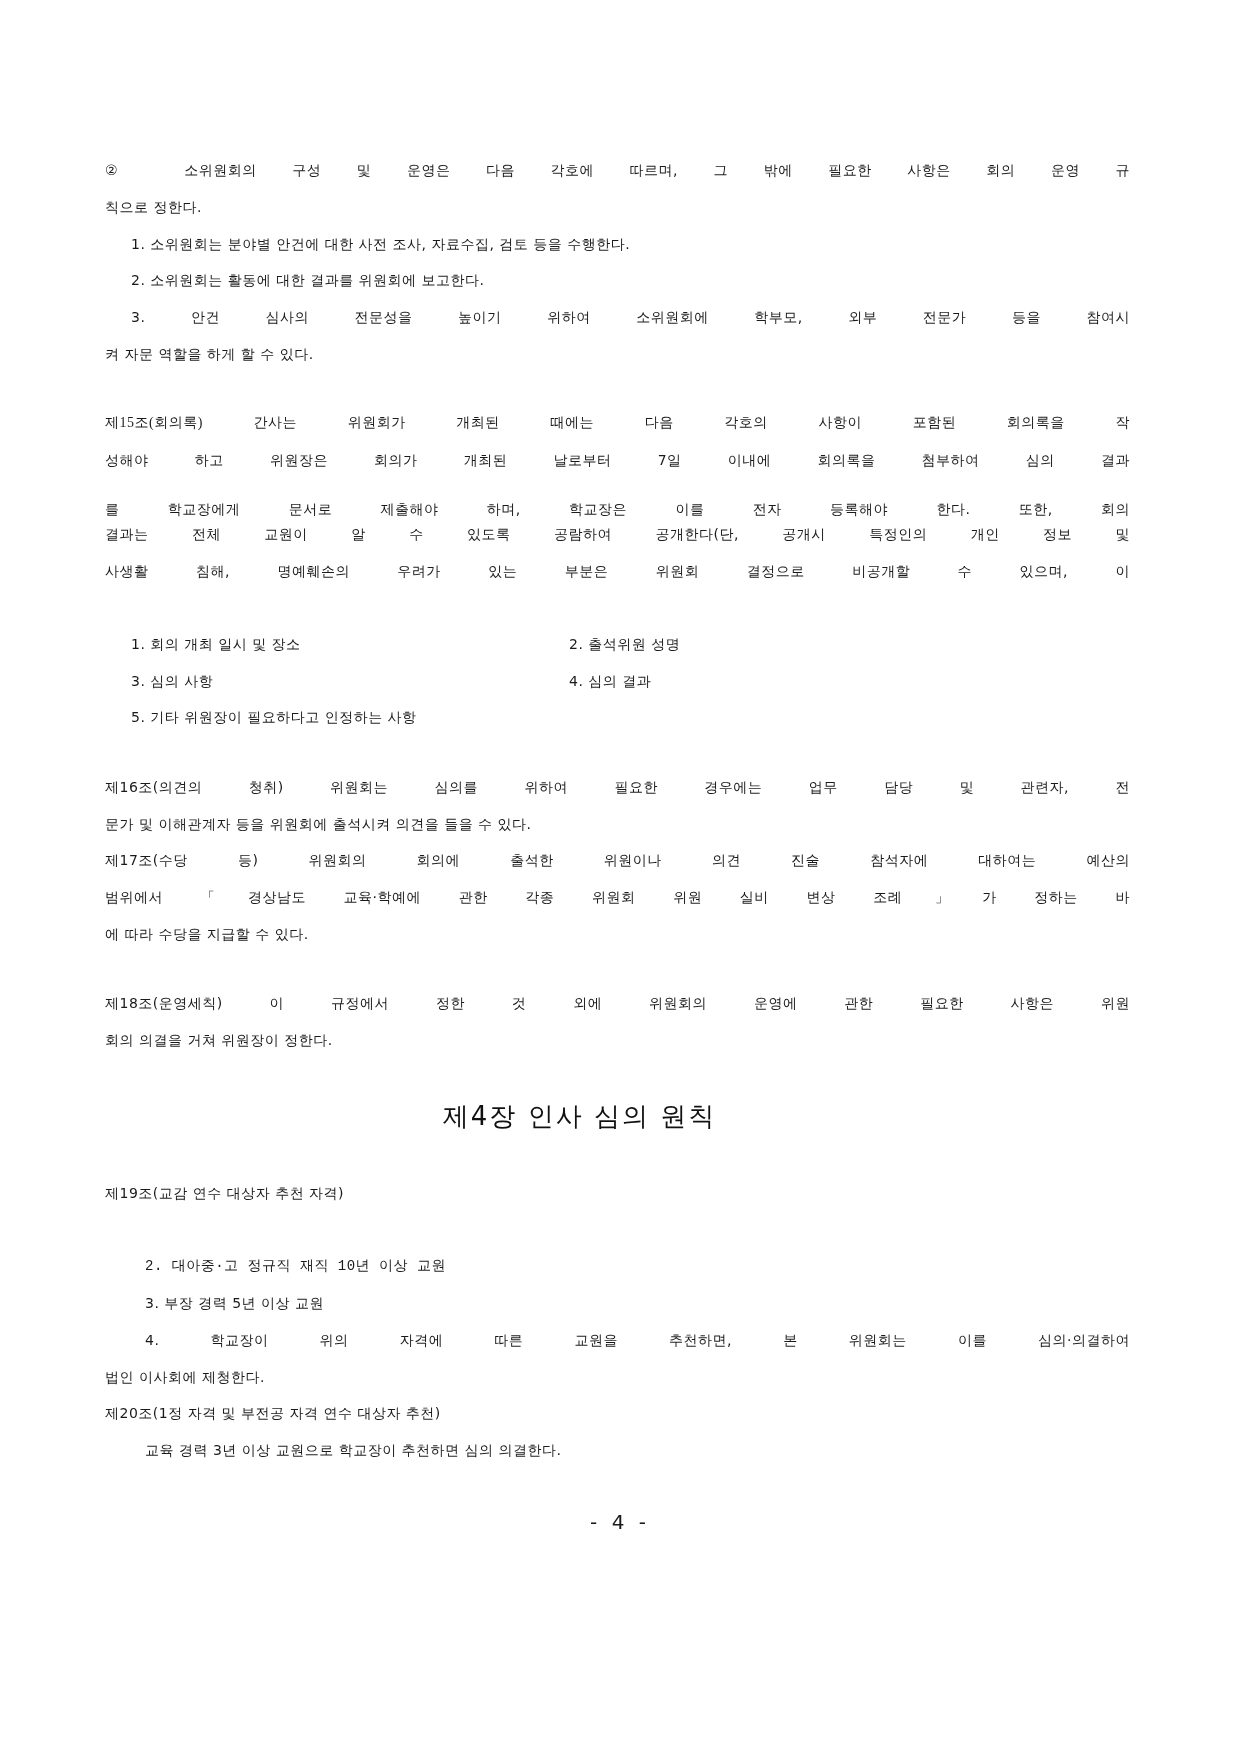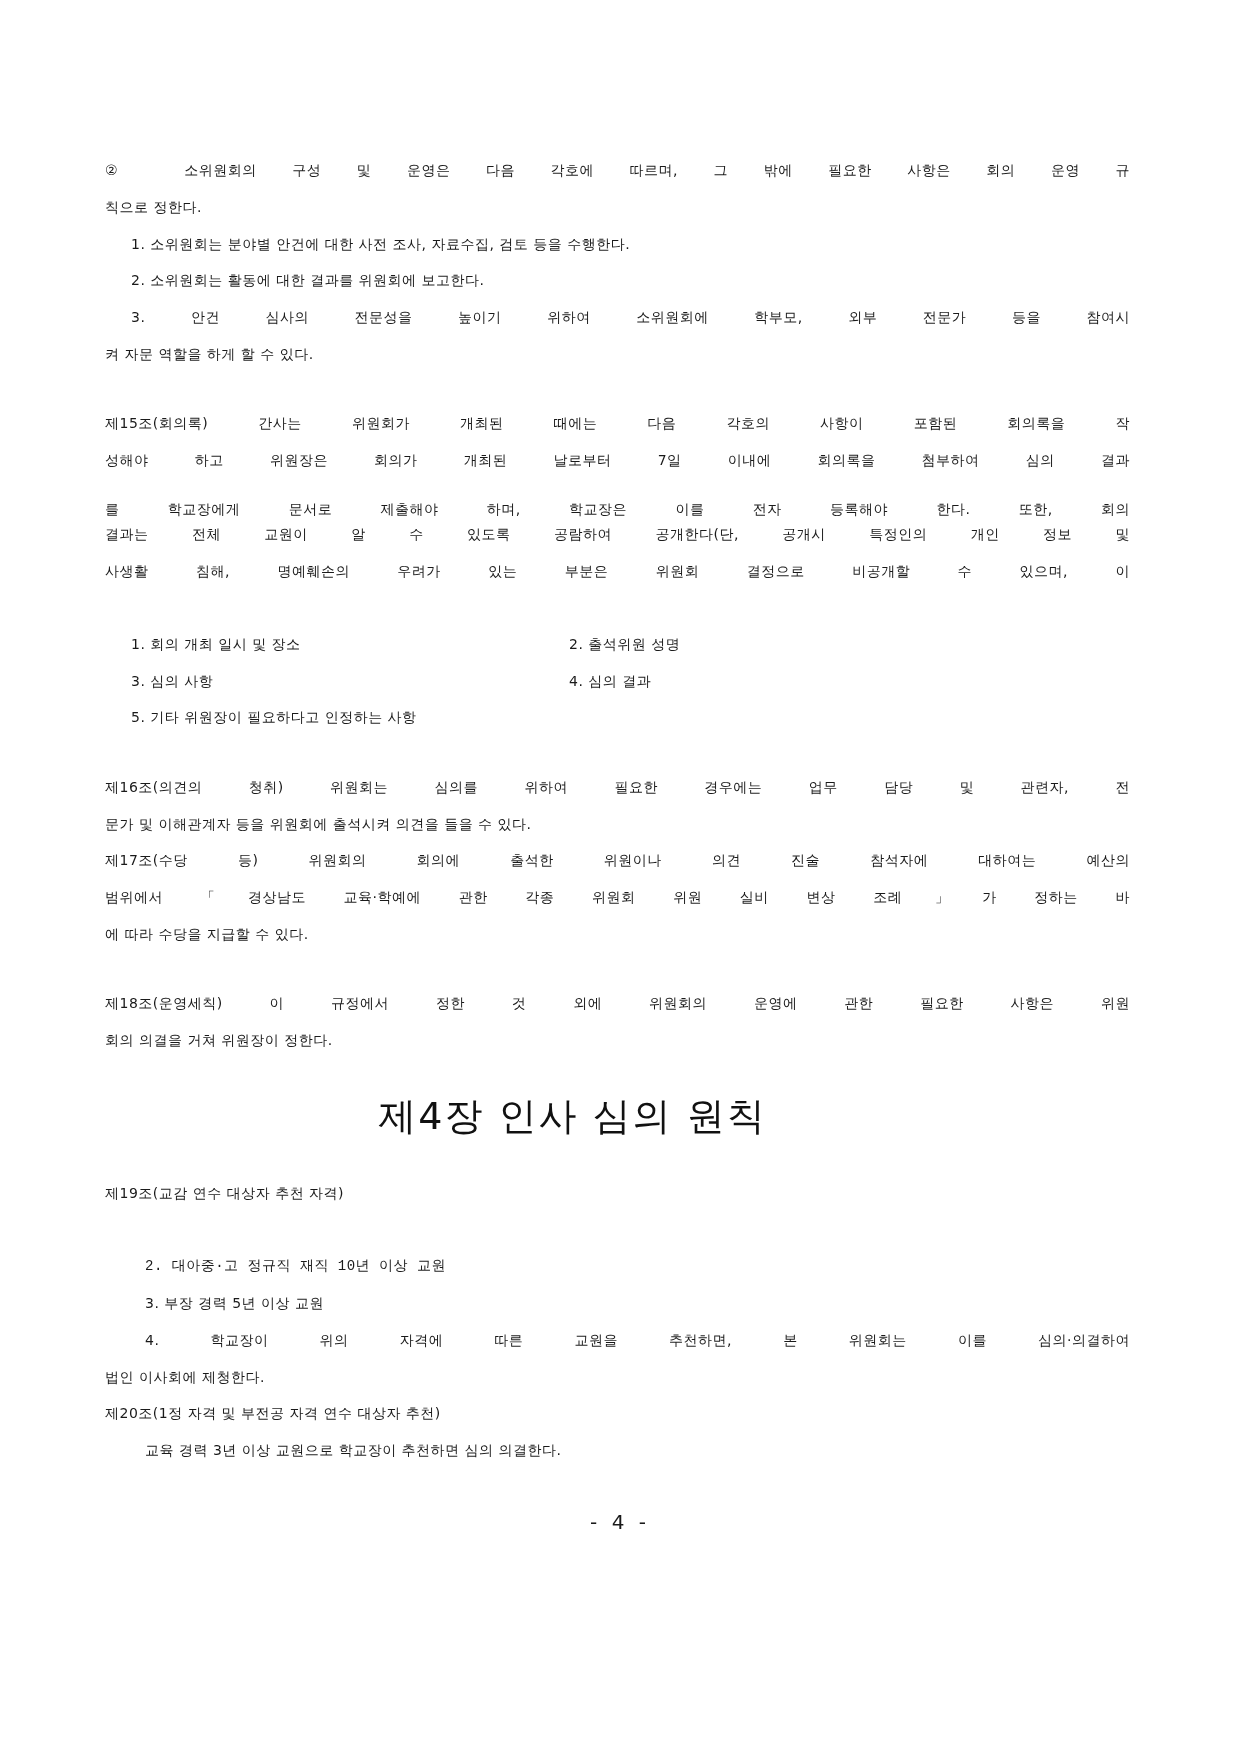--- a/index.html
+++ b/index.html
@@ -37,25 +37,25 @@
       text-align-last: left;
     }
     .line.indent1 { left: 131px; width: 999px; }
     .line.indent2 { left: 145px; width: 985px; }
     .col2 {
       position: absolute;
       left: 569px;
     }
     .heading {
       position: absolute;
-      left: 7px;
+      left: 14px;
       width: 1131px;
       top: 1216px;
       text-align: center;
-      font-size: 38px;
+      font-size: 26px;
       line-height: 40px;
       letter-spacing: 2px;
       font-family: "DejaVu Sans", sans-serif;
       color: #111;
     }
     .page-number {
       position: absolute;
       left: 0;
       width: 1240px;
       top: 1668px;
@@ -70,21 +70,21 @@
 
 <div class="page">
 
   <div class="line" style="top:155px;"> ② 소위원회의 구성 및 운영은 다음 각호에 따르며, 그 밖에 필요한 사항은 회의 운영 규</div>
   <div class="line last" style="top:192px;">칙으로 정한다.</div>
   <div class="line last indent1" style="top:229px;">1. 소위원회는 분야별 안건에 대한 사전 조사, 자료수집, 검토 등을 수행한다.</div>
   <div class="line last indent1" style="top:265px;">2. 소위원회는 활동에 대한 결과를 위원회에 보고한다.</div>
   <div class="line indent1" style="top:302px;">3. 안건 심사의 전문성을 높이기 위하여 소위원회에 학부모, 외부 전문가 등을 참여시</div>
   <div class="line last" style="top:339px;">켜 자문 역할을 하게 할 수 있다.</div>
 
-  <div class="line" style="top:408px;">제15조(회의록) 간사는 위원회가 개최된 때에는 다음 각호의 사항이 포함된 회의록을 작</div>
+  <div class="line" style="top:408px;font-family:Liberation Serif, serif;">제15조(회의록) 간사는 위원회가 개최된 때에는 다음 각호의 사항이 포함된 회의록을 작</div>
   <div class="line" style="top:445px;">성해야 하고 위원장은 회의가 개최된 날로부터 7일 이내에 회의록을 첨부하여 심의 결과</div>
   <div class="line" style="top:470px;margin-top:24px;">를 학교장에게 문서로 제출해야 하며, 학교장은 이를 전자 등록해야 한다. 또한, 회의</div>
   <div class="line" style="top:519px;">결과는 전체 교원이 알 수 있도록 공람하여 공개한다(단, 공개시 특정인의 개인 정보 및</div>
   <div class="line" style="top:556px;">사생활 침해, 명예훼손의 우려가 있는 부분은 위원회 결정으로 비공개할 수 있으며, 이</div>
 
   <div class="line last indent1" style="top:629px;">
     <span>1. 회의 개최 일시 및 장소</span>
     <span class="col2" style="left:438px;">2. 출석위원 성명</span>
   </div>
   <div class="line last indent1" style="top:666px;">

